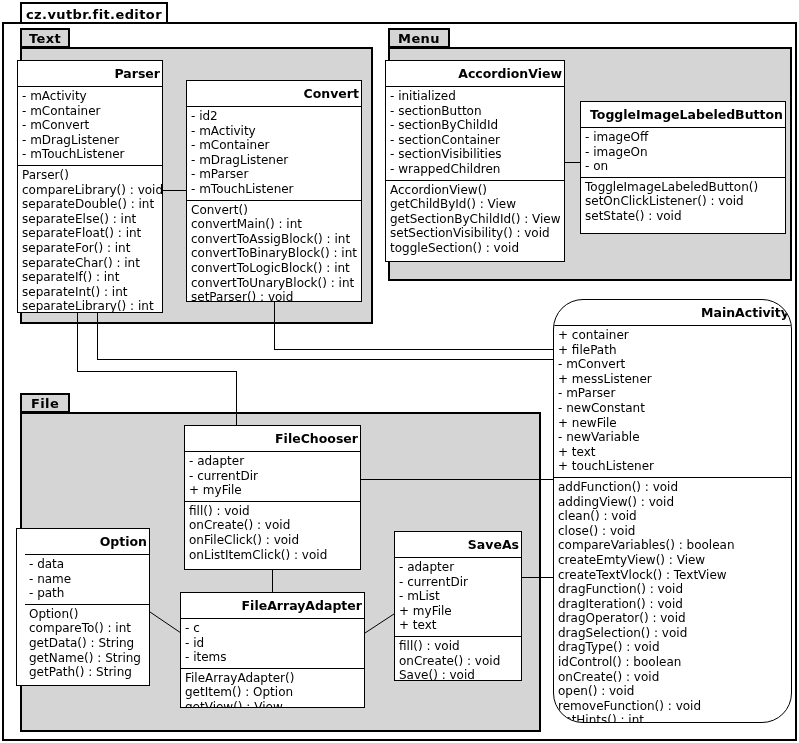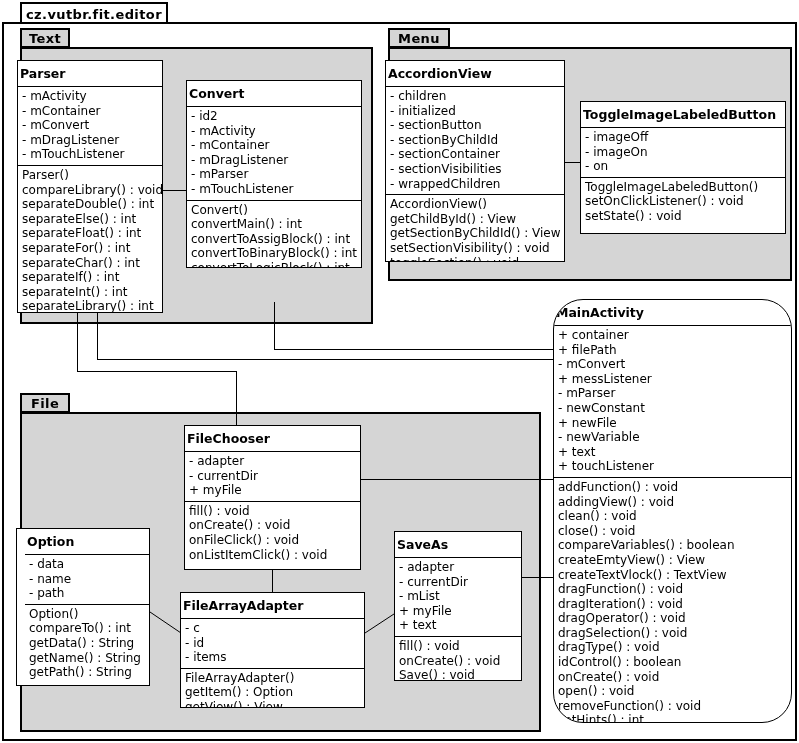--- a/index.html
+++ b/index.html
@@ -46,21 +46,21 @@
   
   .uml {
     position: absolute;
     box-sizing: border-box;
     border: 1px solid #000;
     background: #ffffff;
     z-index: 5;
     overflow: hidden;
   }
   .uml .name {
-    text-align: left;
+    text-align: right;
     font-weight: bold;
     font-size: 12.5px;
     color: #000;
     padding: 5px 2px 5px 2px;
     border-bottom: 1px solid #000;
     white-space: nowrap;
     overflow: hidden;
   }
   .uml .compartment {
     padding: 2px 4px 3px 4px;
@@ -160,21 +160,21 @@
       <div>separateFloat() : int</div>
       <div>separateFor() : int</div>
       <div>separateChar() : int</div>
       <div>separateIf() : int</div>
       <div>separateInt() : int</div>
       <div>separateLibrary() : int</div>
 
     </div>
   </div>
 
-  <div class="uml" style="left:186px; top:80px; width:176px; height:188px;">
+  <div class="uml" style="left:186px; top:80px; width:176px; height:222px;">
     <div class="name">Convert</div>
     <div class="compartment attrs">
       <div>- id2</div>
       <div>- mActivity</div>
       <div>- mContainer</div>
       <div>- mDragListener</div>
       <div>- mParser</div>
       <div>- mTouchListener</div>
     </div>
     <div class="compartment ops">
@@ -184,21 +184,20 @@
       <div>convertToBinaryBlock() : int</div>
       <div>convertToLogicBlock() : int</div>
       <div>convertToUnaryBlock() : int</div>
       <div>setParser() : void</div>
     </div>
   </div>
 
   <div class="uml" style="left:385px; top:60px; width:180px; height:202px;">
     <div class="name">AccordionView</div>
     <div class="compartment attrs">
-      <div>- children</div>
       <div>- initialized</div>
       <div>- sectionButton</div>
       <div>- sectionByChildId</div>
       <div>- sectionContainer</div>
       <div>- sectionVisibilities</div>
       <div>- wrappedChildren</div>
     </div>
     <div class="compartment ops">
       <div>AccordionView()</div>
       <div>getChildById() : View</div>

